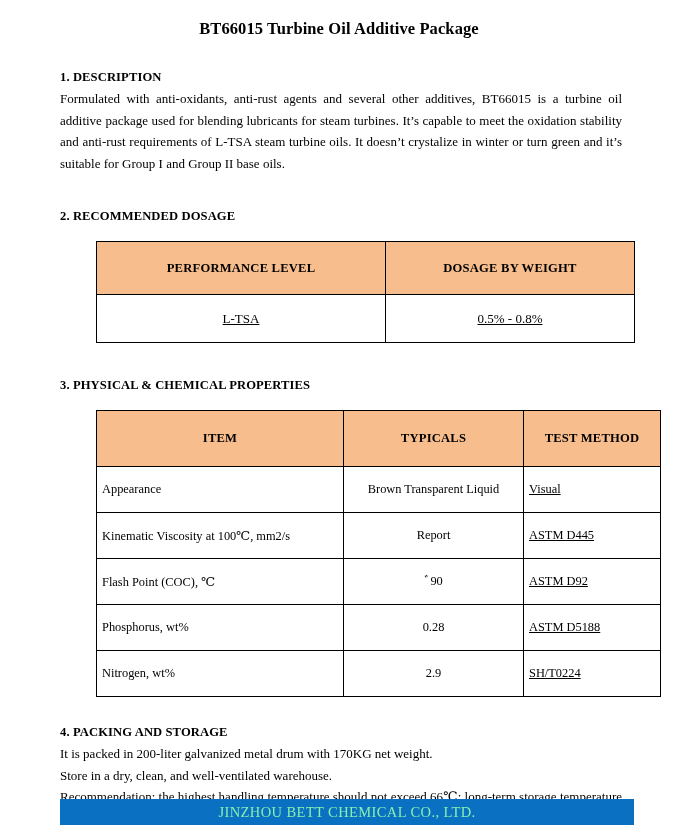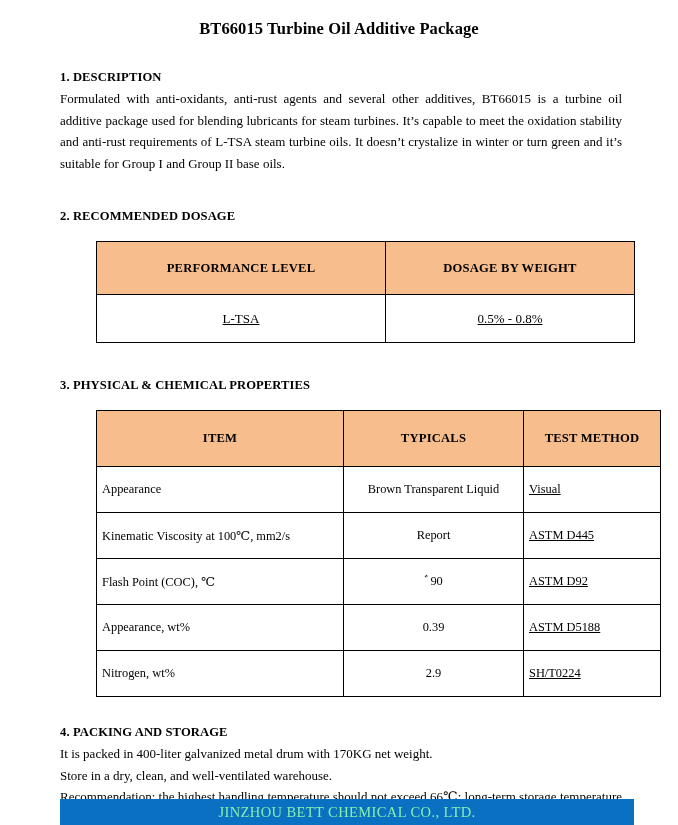--- a/index.html
+++ b/index.html
@@ -181,36 +181,36 @@
           <td class="item">Kinematic Viscosity at 100℃, mm2/s</td>
           <td class="typ">Report</td>
           <td class="meth">ASTM D445</td>
         </tr>
         <tr>
           <td class="item">Flash Point (COC), ℃</td>
           <td class="typ">ﾞ90</td>
           <td class="meth">ASTM D92</td>
         </tr>
         <tr>
-          <td class="item">Appearance, wt%</td>
-          <td class="typ">0.39</td>
+          <td class="item">Phosphorus, wt%</td>
+          <td class="typ">0.28</td>
           <td class="meth">ASTM D5188</td>
         </tr>
         <tr>
           <td class="item">Nitrogen, wt%</td>
           <td class="typ">2.9</td>
           <td class="meth">SH/T0224</td>
         </tr>
       </tbody>
     </table>
 
     <div class="gap-md"></div>
 
     <div class="section-heading">4. PACKING AND STORAGE</div>
-    <p class="body-text nojust">It is packed in 400-liter galvanized metal drum with 170KG net weight.</p>
+    <p class="body-text nojust">It is packed in 200-liter galvanized metal drum with 170KG net weight.</p>
     <p class="body-text nojust">Store in a dry, clean, and well-ventilated warehouse.</p>
     <p class="body-text">Recommendation: the highest handling temperature should not exceed 66℃; long-term storage temperature should not exceed 45℃.</p>
 
   </div>
 
   <div class="footer-banner">
     <span>JINZHOU BETT CHEMICAL CO., LTD.</span>
   </div>
 
 </div>

